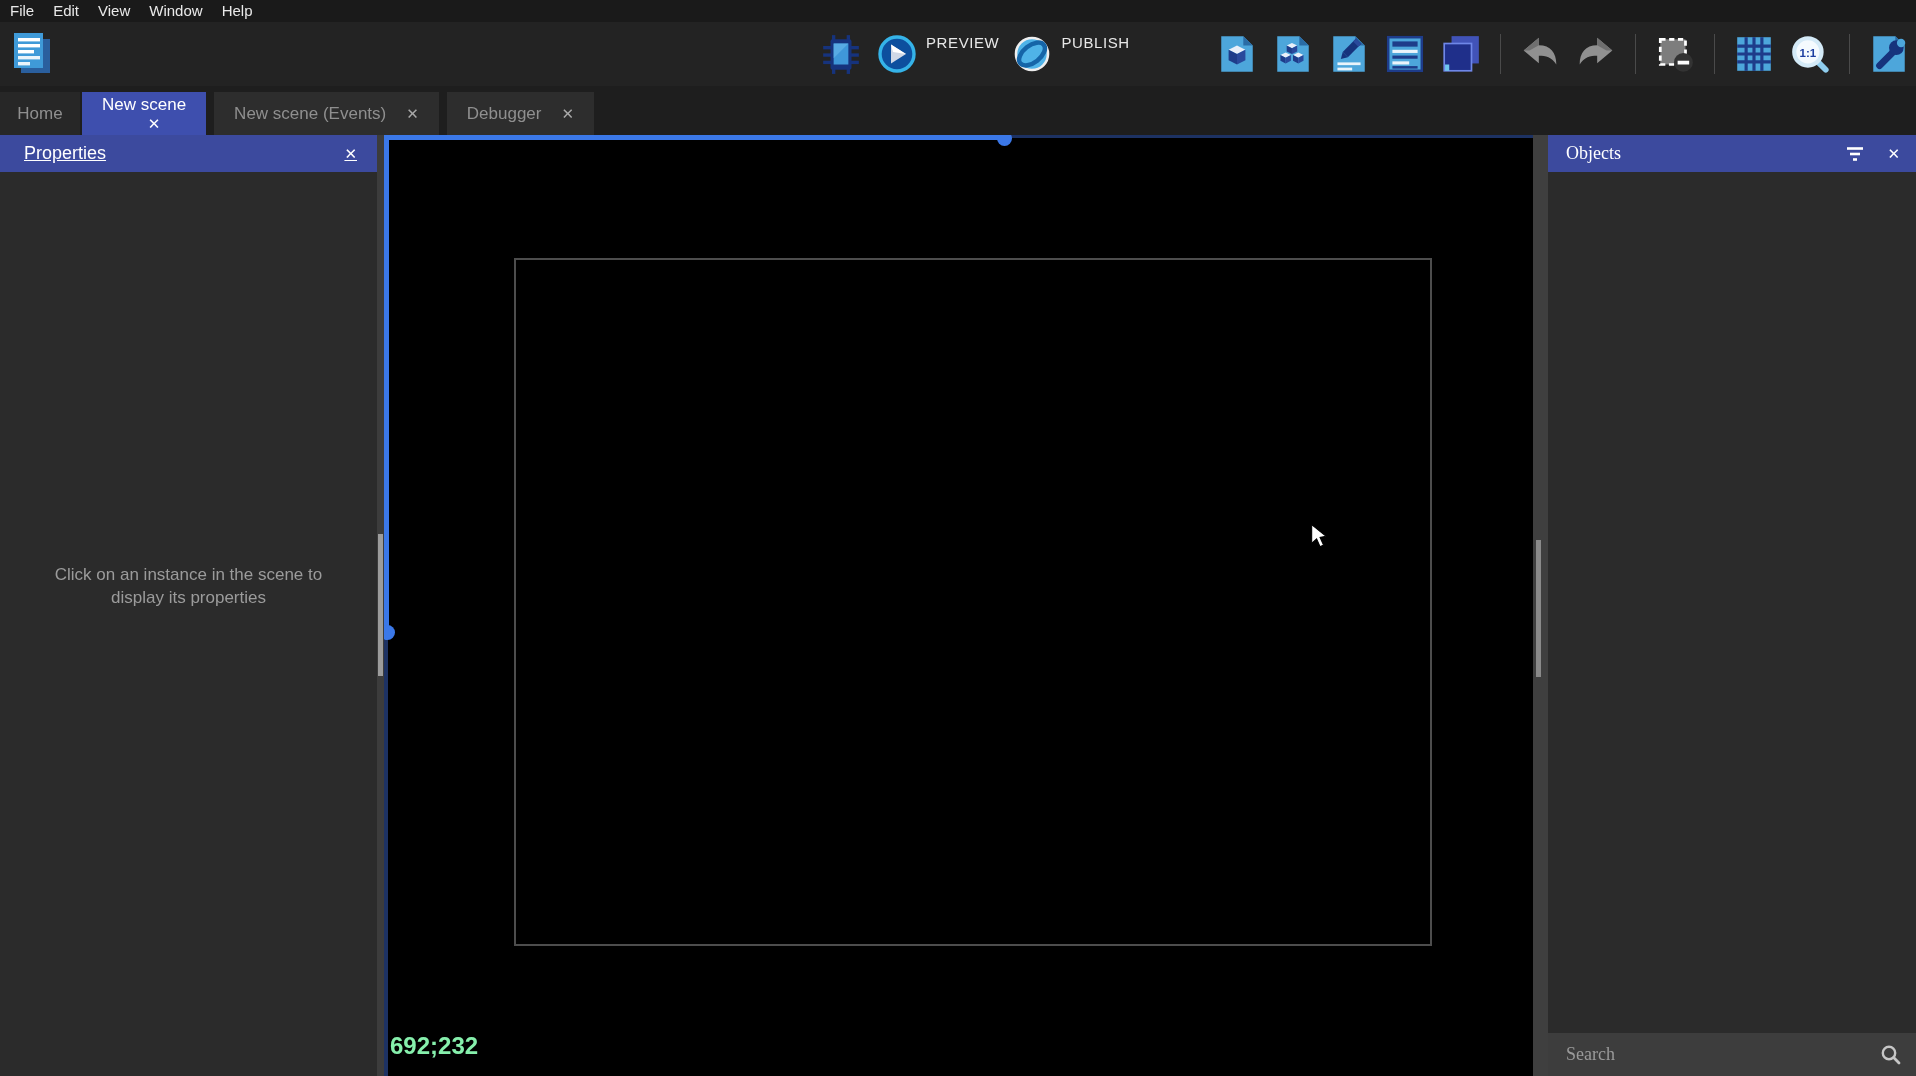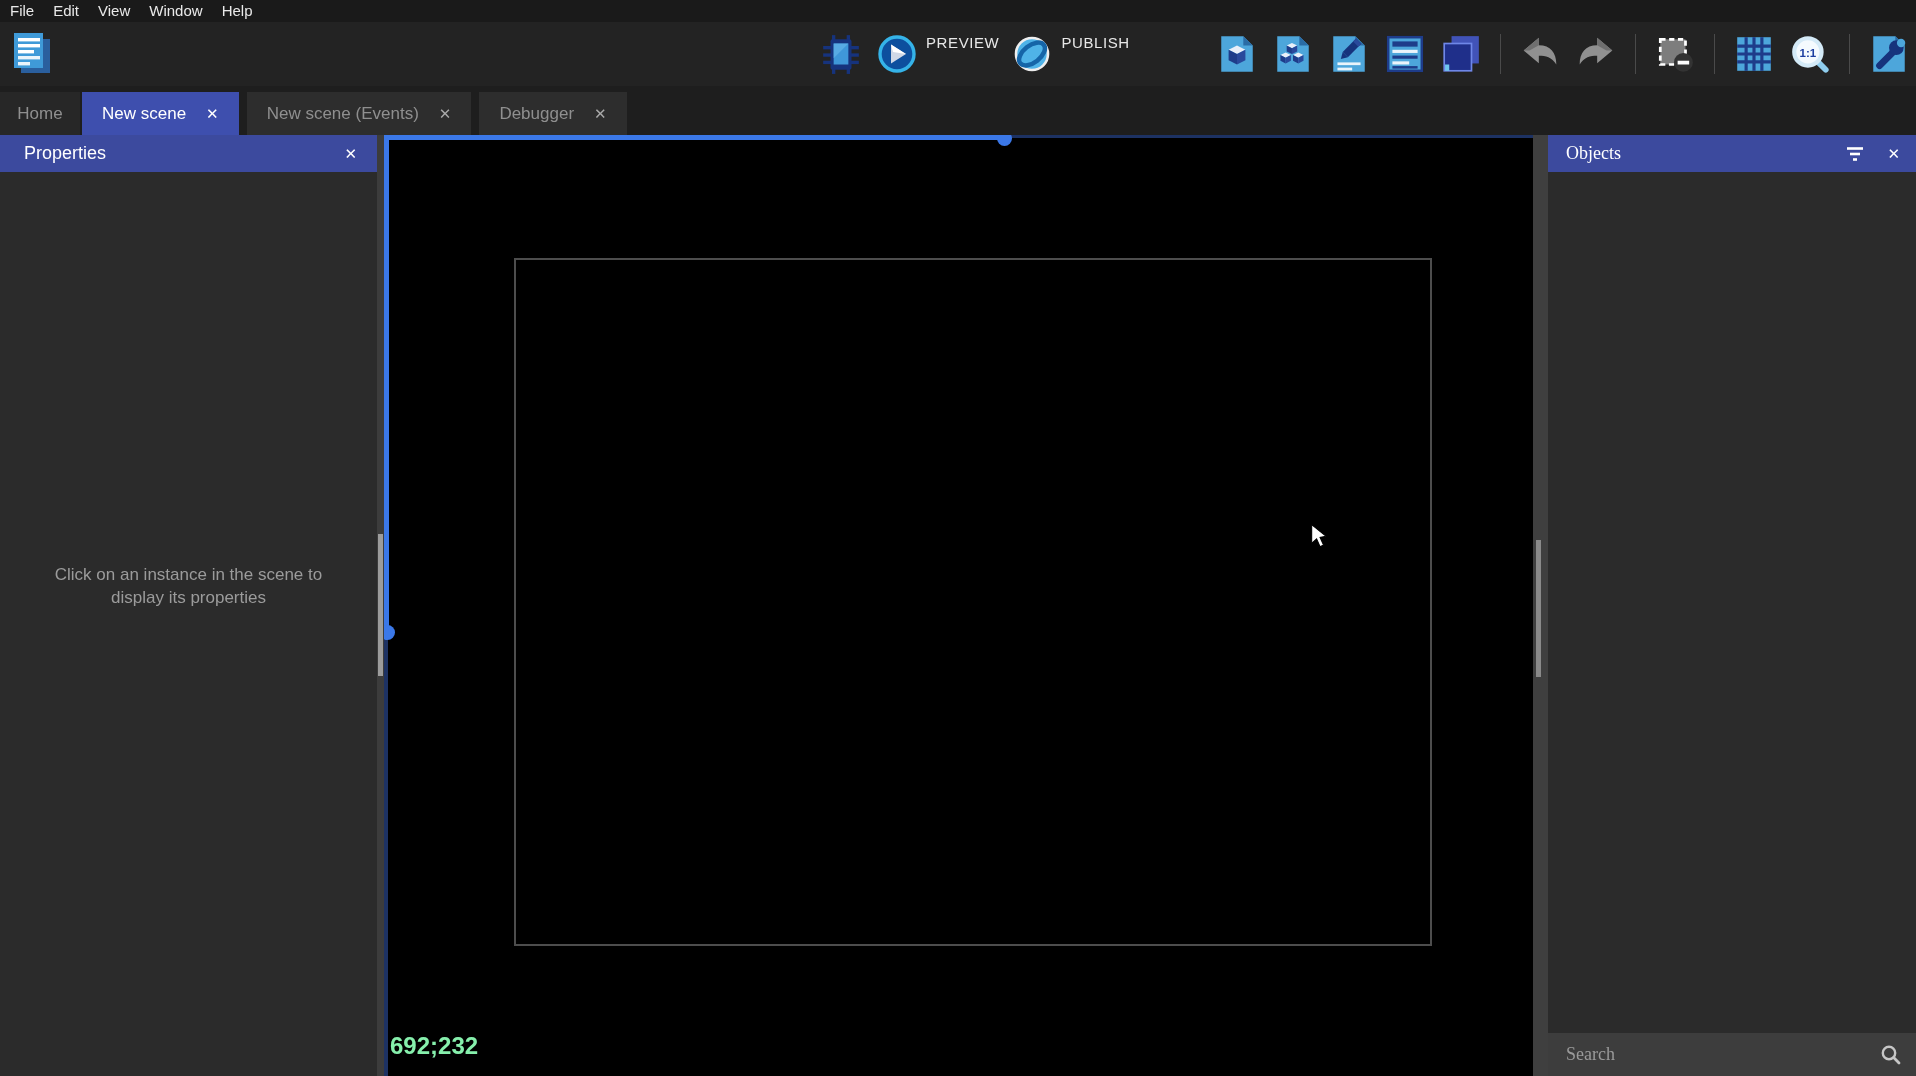--- a/index.html
+++ b/index.html
@@ -35,34 +35,34 @@
   .tb-sep{width:1px;height:40px;background:#4a4a4a;margin:0 6px;}
   .tb-label{color:#e8e8e8;font-size:15px;letter-spacing:.6px;margin-left:9px;}
   .tb-text-btn{display:flex;align-items:flex-start;}
 
   
   .tabbar{position:absolute;left:0;top:86px;width:100%;height:49px;background:var(--tabbar-bg);
     display:flex;align-items:flex-end;}
   .tab{height:43px;display:flex;align-items:center;justify-content:center;font-size:17px;color:#8f8f8f;
     background:var(--tab-inactive);padding:0 20px;margin-right:8px;cursor:default;}
   .tab.home{width:80px;background:#272727;margin-right:2px;padding:0;}
-  .tab.active{background:var(--tab-active);color:#ffffff;}
+  .tab.active{background:var(--tab-active);color:#ffffff;flex-direction:column;}
   .tab .tab-close{margin-left:20px;font-size:15px;color:#a9a9a9;}
   .tab.active .tab-close{color:#ffffff;}
 
   
   .content{position:absolute;left:0;top:135px;width:1916px;height:941px;}
 
   .panel-header{height:37px;background:var(--accent);display:flex;align-items:center;color:#fff;}
   .panel-title{font-size:18px;}
   .panel-close{font-size:15px;color:#fff;}
 
   
   .properties{position:absolute;left:0;top:0;width:377px;height:941px;background:var(--panel-bg);}
-  .properties .panel-header{padding:0 20px 0 24px;}
+  .properties .panel-header{padding:0 20px 0 24px;text-decoration:underline;}
   .properties .panel-close{margin-left:auto;}
   .empty-msg{position:absolute;left:0;top:428px;width:100%;padding:0 34px;text-align:center;
     color:#9b9b9b;font-size:17px;line-height:23px;}
 
   
   .divider-left{position:absolute;left:377px;top:0;width:7px;height:941px;background:var(--divider);}
   .vthumb-left{position:absolute;left:1px;top:399px;width:5px;height:142px;background:#9c9c9c;}
 
   
   .canvas{position:absolute;left:384px;top:0;width:1149px;height:941px;background:#000;overflow:hidden;}

